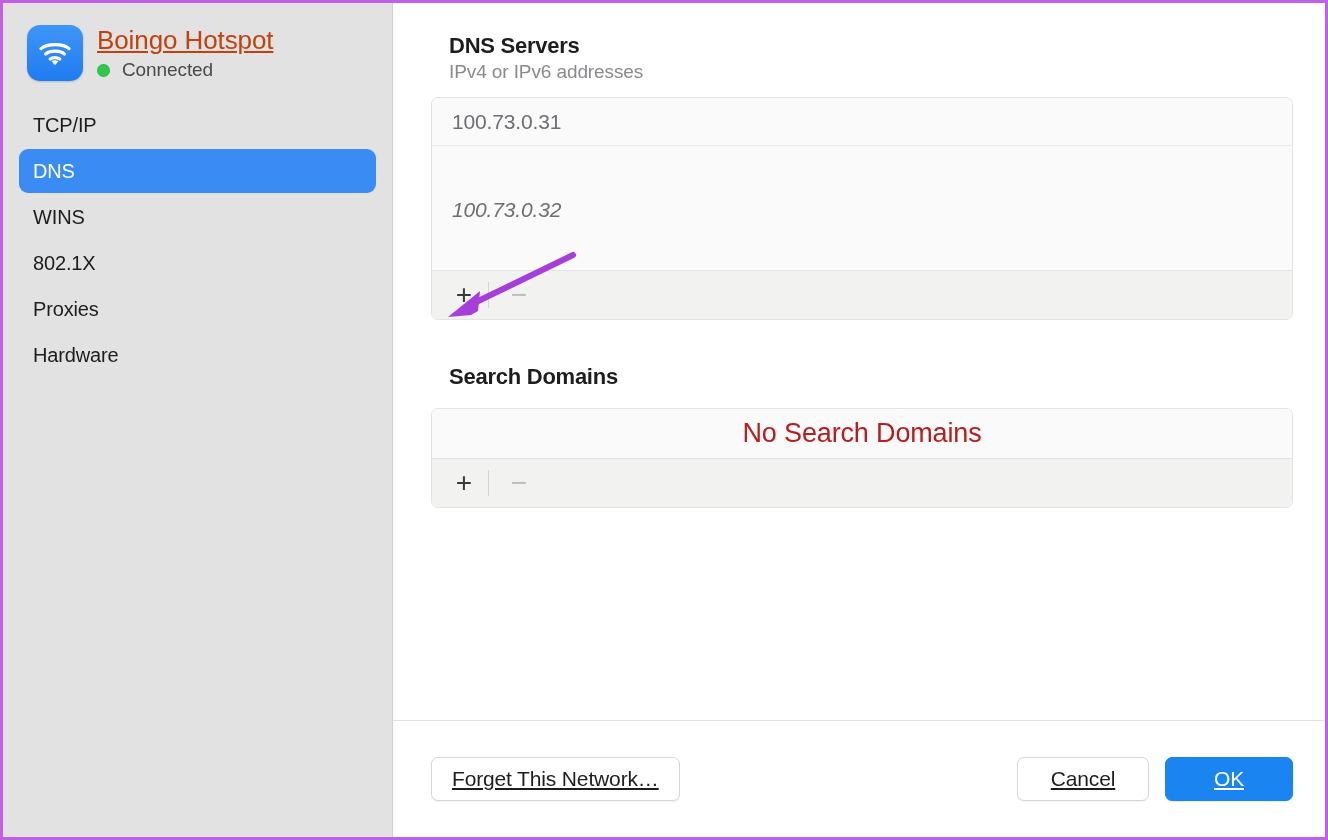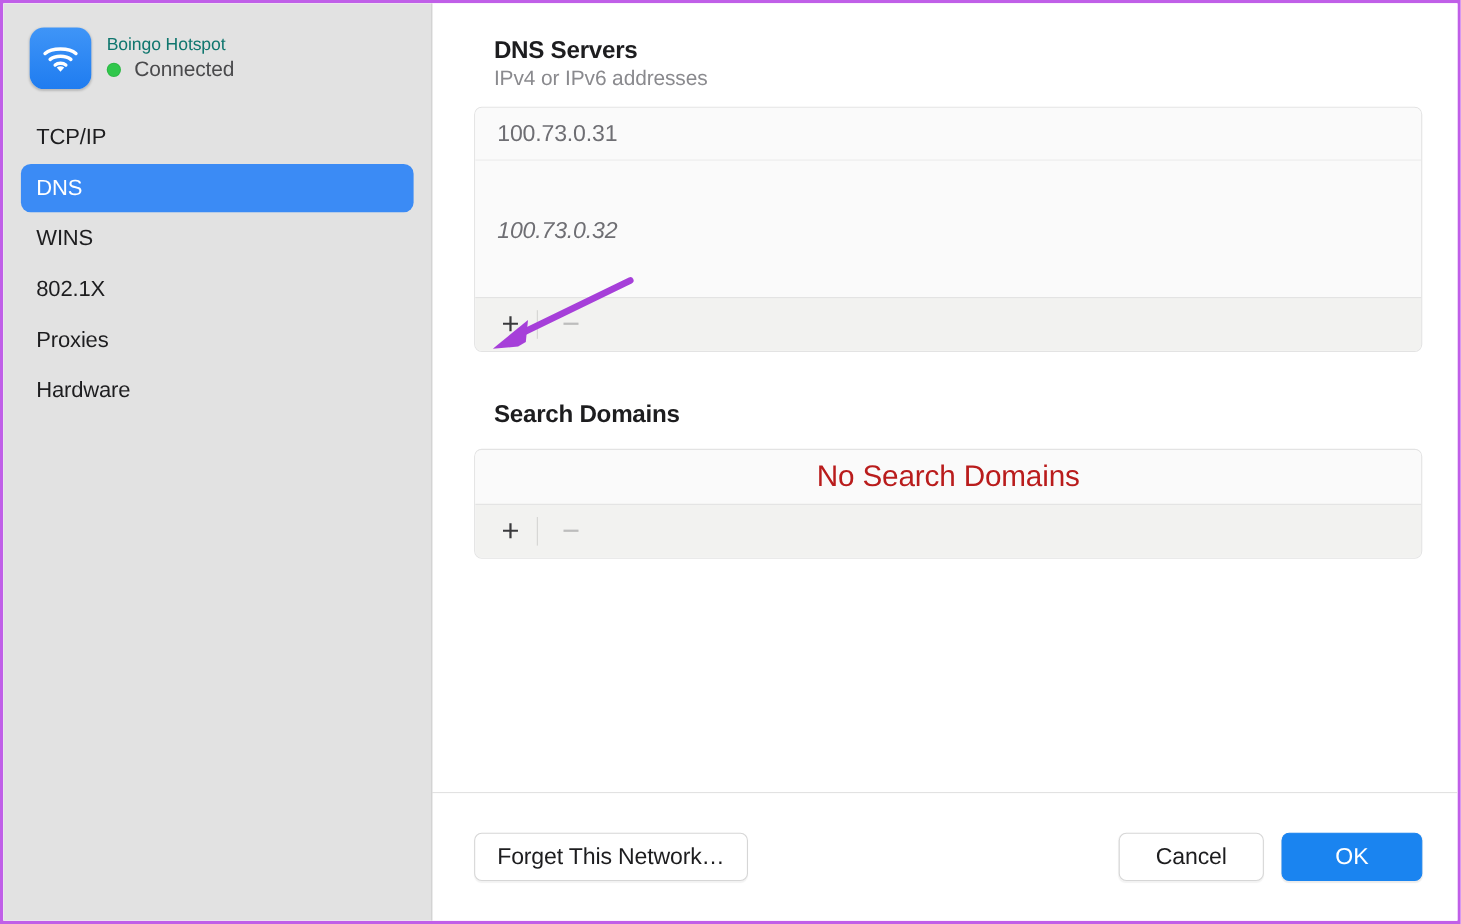--- a/index.html
+++ b/index.html
@@ -59,24 +59,25 @@
     background: linear-gradient(180deg, #3f95f7 0%, #1f7cf0 100%);
     display: flex;
     align-items: center;
     justify-content: center;
     box-shadow: 0 1px 2px rgba(0,0,0,0.18);
   }
   .wifi-badge svg { display: block; }
 
   .network-meta { display: flex; flex-direction: column; gap: 3px; min-width: 0; }
   .network-name {
-    font-size: 16px;
-    color: #0f766e;
+    font-size: 26px;
+    color: #c2410c;
     letter-spacing: -0.1px;
     white-space: nowrap;
+    text-decoration: underline;
   }
   .network-status {
     display: flex;
     align-items: center;
     gap: 12px;
     font-size: 19px;
     color: #4a4a4c;
     letter-spacing: -0.1px;
   }
   .status-dot {
@@ -228,20 +229,21 @@
     letter-spacing: -0.15px;
     border-radius: 7px;
     height: 44px;
     padding: 0 20px;
     display: inline-flex;
     align-items: center;
     justify-content: center;
     cursor: default;
     user-select: none;
     box-sizing: border-box;
+    text-decoration: underline;
   }
   .btn-default {
     background: #ffffff;
     color: #1d1d1f;
     border: 1px solid #d6d6d6;
     box-shadow: 0 1px 1px rgba(0,0,0,0.05);
   }
   .btn-primary {
     background: #1a84f0;
     color: #ffffff;

